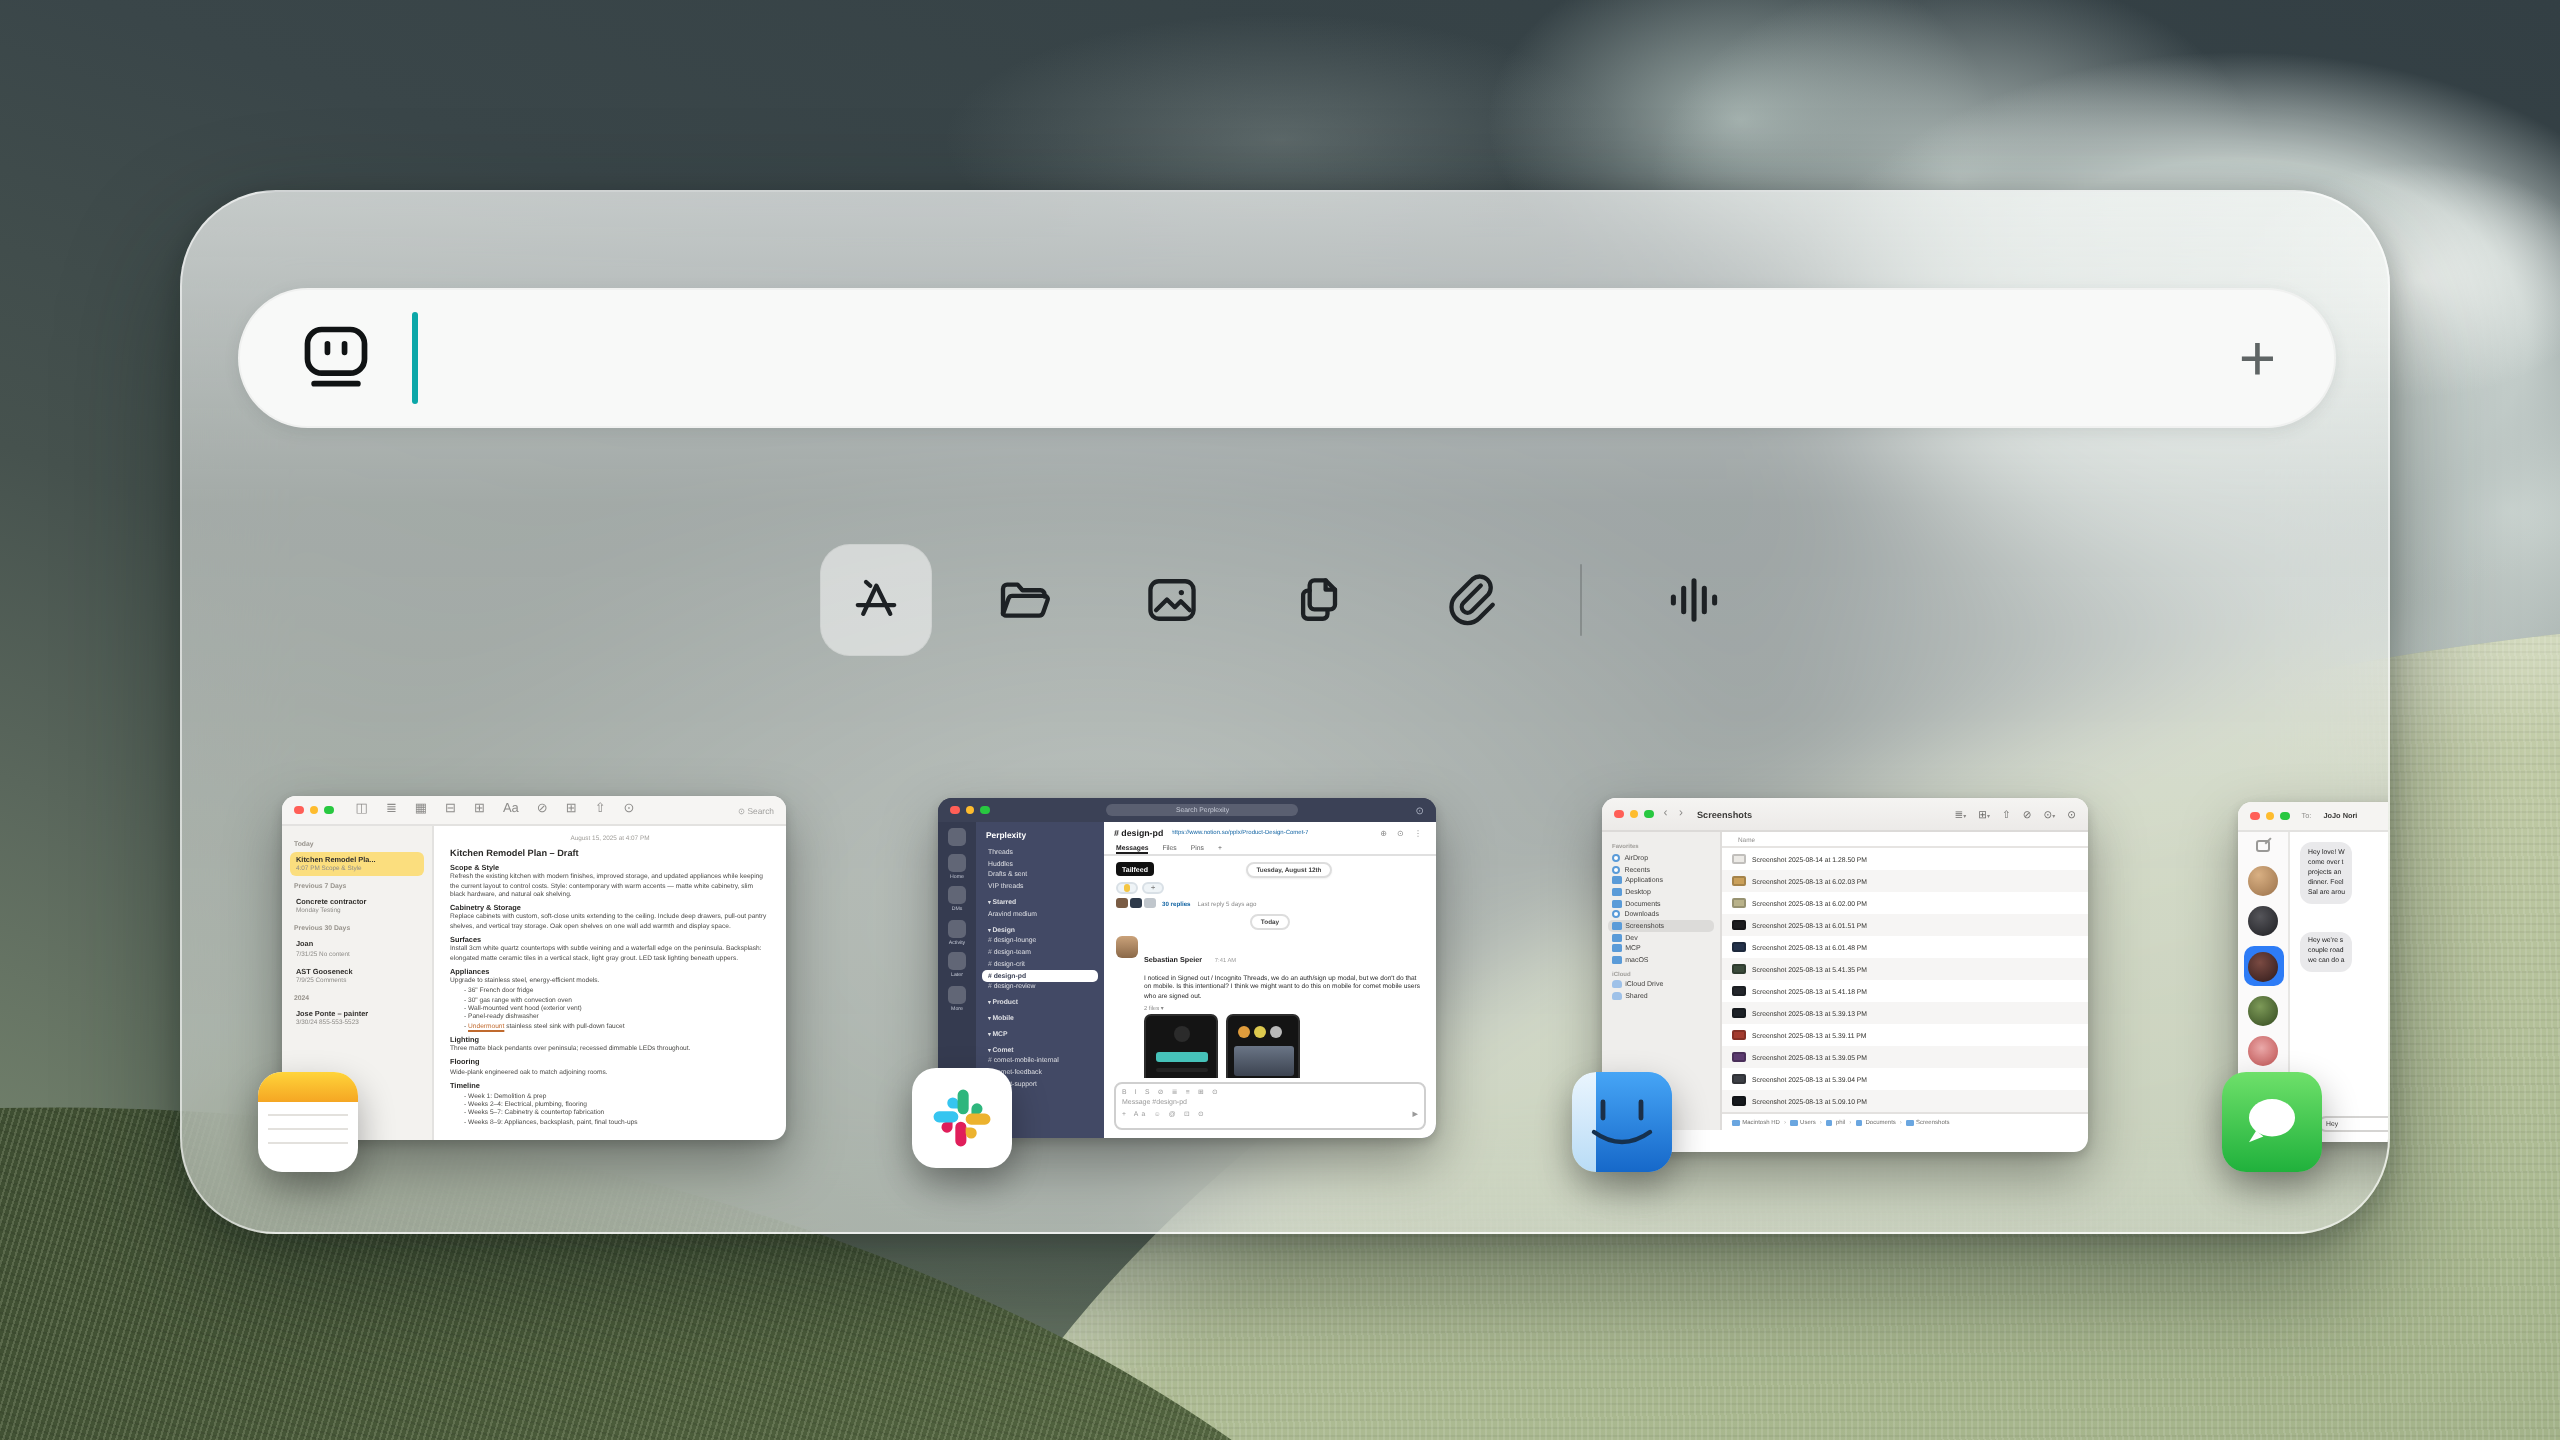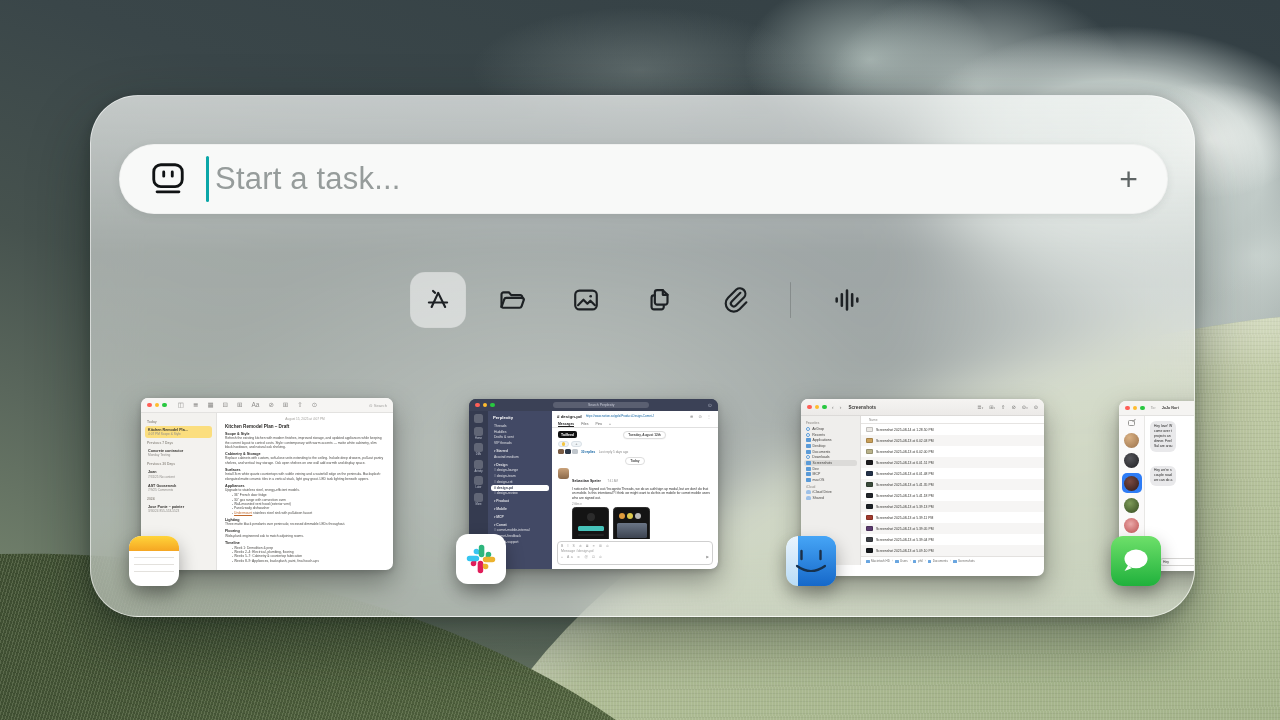--- a/index.html
+++ b/index.html
@@ -227,21 +227,20 @@
 
 <div class="panel">
 
   <div class="taskbar">
     <svg class="robot" width="38" height="38" viewBox="0 0 40 40" fill="none">
       <rect x="5" y="5" width="30" height="23" rx="7.5" stroke="#101314" stroke-width="3"></rect>
       <path d="M15.5 12.5 v4.5 M24.5 12.5 v4.5" stroke="#101314" stroke-width="3" stroke-linecap="round"></path>
       <path d="M8.5 33.5 H31.5" stroke="#101314" stroke-width="3" stroke-linecap="round"></path>
     </svg>
     <div class="caret"></div>
-    <div class="ph-text">Start a task...</div>
     <div class="add-btn">+</div>
   </div>
 
   <div class="dock">
     <div class="tool selected">
       <svg width="30" height="30" viewBox="0 0 32 32" fill="none" stroke="#1d2124" stroke-width="2.3" stroke-linecap="round" stroke-linejoin="round">
         <path d="M9.2 23.4 L16.2 8.4"></path>
           <path d="M16.6 9.2 L23.6 23.4"></path>
           <path d="M6.3 18.7 H25.7"></path>
           <path d="M12.9 8.4 l-2.2 -2.0"></path>

